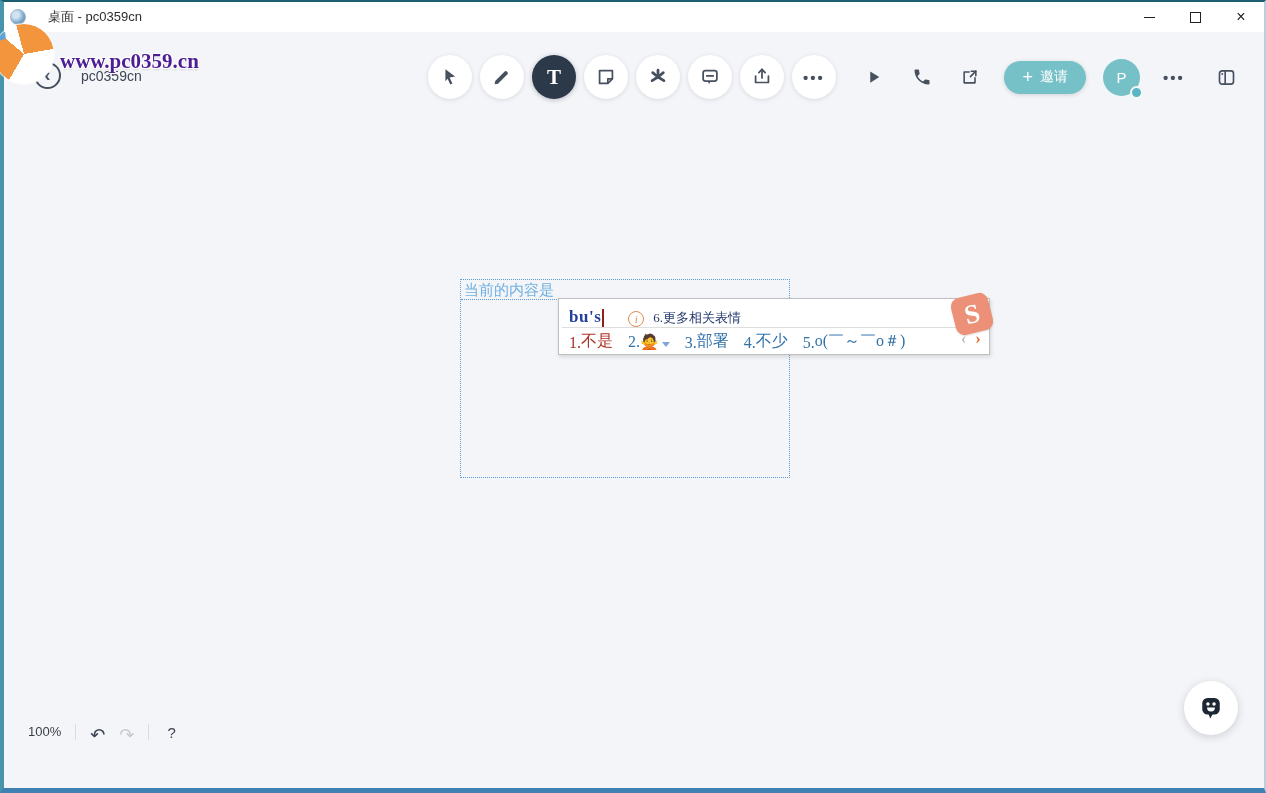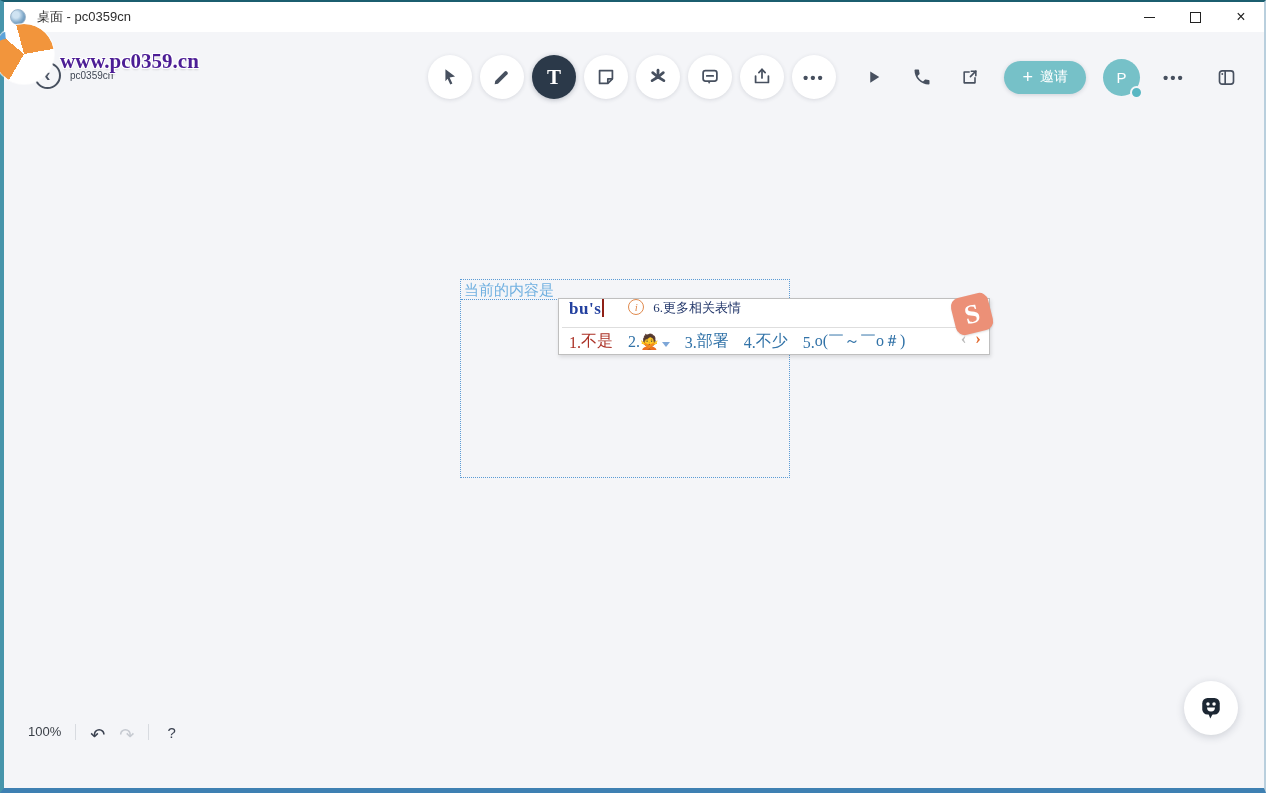--- a/index.html
+++ b/index.html
@@ -8,21 +8,21 @@
 
   .app { position:relative; width:1266px; height:793px; background:#f4f5f8;
          border-top:2px solid #1b5e6f; border-left:4px solid #4795ab;
          border-right:2px solid #b9cfdd; border-bottom:5px solid #3e80b2; }
 
   
   .titlebar { position:relative; height:30px; background:#ffffff; display:flex; align-items:center; }
   .app-icon { width:16px; height:16px; margin-left:6px; border-radius:50%;
               background:radial-gradient(circle at 35% 35%, #cfe3f2 0 25%, #7fa8c9 60%, #4d7ba3 100%);
               border:1px solid #9db6cc; flex:0 0 auto; }
-  .title-text { margin-left:11px; font-size:13px; color:#2d2d2d; }
+  .title-text { margin-left:22px; font-size:13px; color:#2d2d2d; }
   .win-controls { position:absolute; right:0; top:0; height:30px; display:flex; }
   .win-btn { width:46px; height:30px; display:flex; align-items:center; justify-content:center;
              color:#222; cursor:default; }
   .min-glyph { width:11px; height:0; border-top:1.6px solid #222; display:block; }
   .max-glyph { width:11px; height:11px; border:1.4px solid #222; display:block; }
   .close-glyph { font-size:16px; line-height:16px; color:#222; }
 
   
   .workspace { position:relative; width:100%; height:726px; }
 
@@ -39,21 +39,21 @@
               text-shadow:-1px -1px 0 #fff,1px -1px 0 #fff,-1px 1px 0 #fff,1px 1px 0 #fff,0 2px 2px rgba(0,0,0,.15); }
   .wm-line2 { position:absolute; left:60px; top:37px; font-family:"Liberation Serif","DejaVu Serif",serif;
               font-weight:700; font-size:21px; color:#4c1d95;
               text-shadow:-1px -1px 0 #fff,1px -1px 0 #fff,-1px 1px 0 #fff,1px 1px 0 #fff,0 2px 2px rgba(0,0,0,.15); }
 
   
   .board-header { position:absolute; left:30px; top:30px; display:flex; align-items:center; }
   .back-btn { width:27px; height:27px; border-radius:50%; border:2.5px solid #47505f;
               display:flex; align-items:center; justify-content:center; cursor:pointer; background:transparent; }
   .back-btn span { font-size:19px; line-height:19px; color:#47505f; font-weight:700; margin-top:-2px; }
-  .board-name { margin-left:9px; font-size:10px; color:#3f4654; }
+  .board-name { margin-left:20px; font-size:14px; color:#3f4654; }
 
   
   .toolbar-center { position:absolute; left:424px; top:23px; display:flex; gap:8px; }
   .tool-btn { width:44px; height:44px; border-radius:50%; background:#fff;
               box-shadow:0 1px 4px rgba(40,50,70,.14); display:flex; align-items:center; justify-content:center;
               cursor:pointer; }
   .tool-btn.active { background:#2b3949; box-shadow:0 1px 5px rgba(40,50,70,.3); }
   .tool-btn svg { display:block; }
   .tool-glyph-T { color:#fff; font-size:21px; font-weight:700; font-family:"Liberation Serif","DejaVu Serif",serif; }
   .tool-dots { font-size:15px; letter-spacing:2px; color:#47505f; font-weight:700; }
@@ -78,21 +78,21 @@
   .text-box { position:absolute; left:456px; top:247px; width:330px; height:199px;
               border:1px dotted #5b9bd5; background:transparent; cursor:text; }
   .text-box .first-line { position:absolute; left:0; right:0; top:0; height:20px;
               border-bottom:1px dotted #5b9bd5; }
   .text-box .tb-text { position:absolute; left:3px; top:1px; font-size:15px; color:#70b0e0; white-space:nowrap; }
 
   
   .ime { position:absolute; left:554px; top:266px; width:432px; height:57px; background:#fff;
          border:1px solid #bfbfbf; box-shadow:1px 2px 4px rgba(0,0,0,.12); z-index:40;
          font-family:"Liberation Serif","DejaVu Serif",serif; }
-  .ime-row1 { position:relative; height:28px; display:flex; align-items:flex-start; padding-left:10px; }
+  .ime-row1 { position:relative; height:28px; display:flex; align-items:flex-end; padding-left:10px; }
   .ime-comp { font-size:17px; font-weight:700; color:#23409f; letter-spacing:.5px; }
   .ime-caret { display:inline-block; width:2px; height:18px; background:#8f2016; margin-left:1px; }
   .ime-info { margin-left:24px; width:16px; height:16px; border-radius:50%; border:1.4px solid #e08a4e;
               color:#e08a4e; font-size:11px; line-height:14px; text-align:center;
               font-family:"Liberation Serif","DejaVu Serif",serif; font-style:italic; }
   .ime-hint { margin-left:9px; font-size:13px; color:#24386b; }
   .ime-sep { position:absolute; left:3px; right:3px; top:28px; height:1px; background:#dedede; }
   .ime-row2 { position:absolute; left:0; right:0; top:29px; height:27px; display:flex; align-items:center;
               padding-left:10px; font-size:16px; }
   .cand { display:flex; align-items:flex-end; margin-right:15px; cursor:pointer; white-space:nowrap; }

